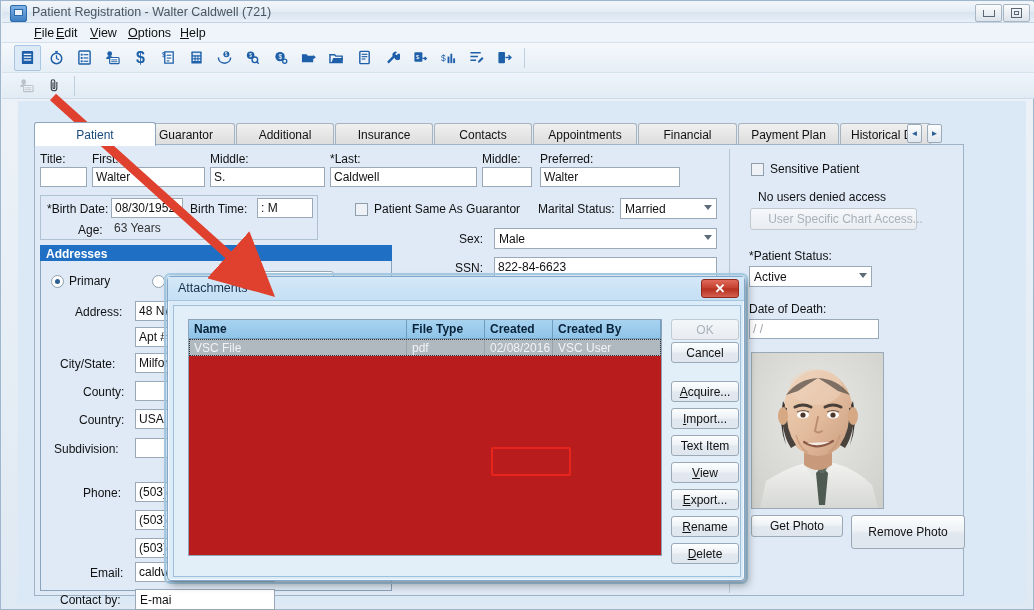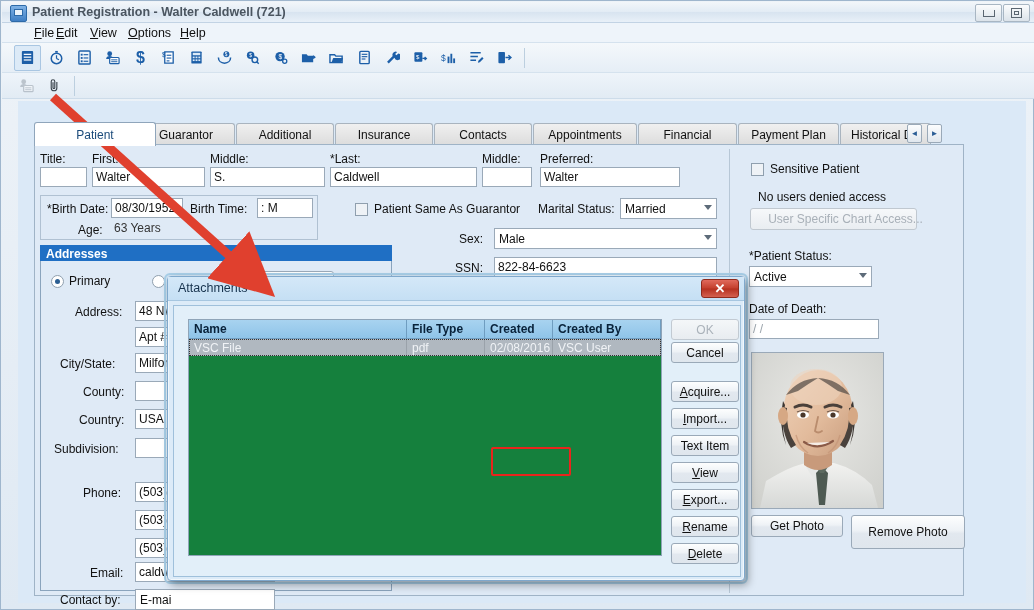--- a/index.html
+++ b/index.html
@@ -28,21 +28,21 @@
     position:absolute;left:8px;top:3px;width:15px;height:15px;
     background:linear-gradient(180deg,#7fb2e5,#3f7fc4);
     border:1px solid #2d6aa8;border-radius:2px;
   }
   .title-icon:after{
     content:"";position:absolute;left:3px;top:3px;width:9px;height:7px;
     background:#eaf3fb;border:1px solid #2d6aa8;box-sizing:border-box;
   }
   .title-text{
     position:absolute;left:30px;top:3px;
-    font-size:12.5px;color:#4a5560;white-space:nowrap;font-weight:bold;
+    font-size:12.5px;color:#4a5560;white-space:nowrap;
   }
   .win-btns{position:absolute;right:4px;top:2px;display:flex;gap:1px;}
   .win-btn{
     width:27px;height:18px;
     background:linear-gradient(180deg,#fbfcfd,#dbe3ea);
     border:1px solid #a8b6c3;border-radius:2px;
     display:flex;align-items:center;justify-content:center;
     box-sizing:border-box;
   }
   .wb-min{width:12px;height:7px;border:1px solid #5a6671;border-top:none;box-sizing:border-box;}
@@ -213,21 +213,21 @@
     color:#fff;font-size:13px;font-weight:bold;box-sizing:border-box;
   }
   .dlg-inner{
     position:absolute;left:5px;top:28px;width:568px;height:272px;
     border:1px solid #9fc0db;background:#e2eff9;box-sizing:border-box;
   }
 
   
   .lv{
     position:absolute;left:14px;top:13px;width:474px;height:237px;
-    background:#15803d;border:1px solid #8fa4b8;box-sizing:border-box;
+    background:#b91c1c;border:1px solid #8fa4b8;box-sizing:border-box;
   }
   .lv-head{display:flex;height:19px;}
   .lv-th{
     background:linear-gradient(180deg,#a8d3f0 0%,#8fc4e8 100%);
     border-right:1px solid #6f9dc0;border-bottom:1px solid #6f9dc0;
     font-size:12px;font-weight:bold;color:#08223a;
     padding:1px 5px;box-sizing:border-box;
     display:flex;align-items:center;white-space:nowrap;overflow:hidden;
   }
   .lv-row{display:flex;height:17px;background:#b0b8c0;outline:1px dotted #333;outline-offset:-1px;}

